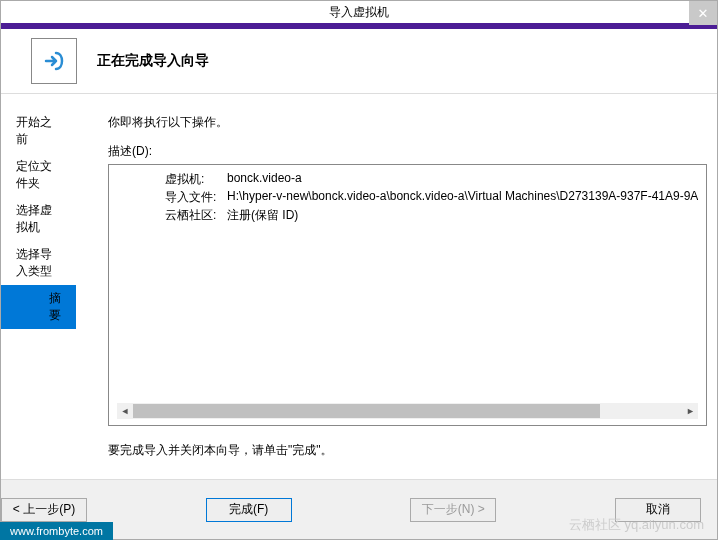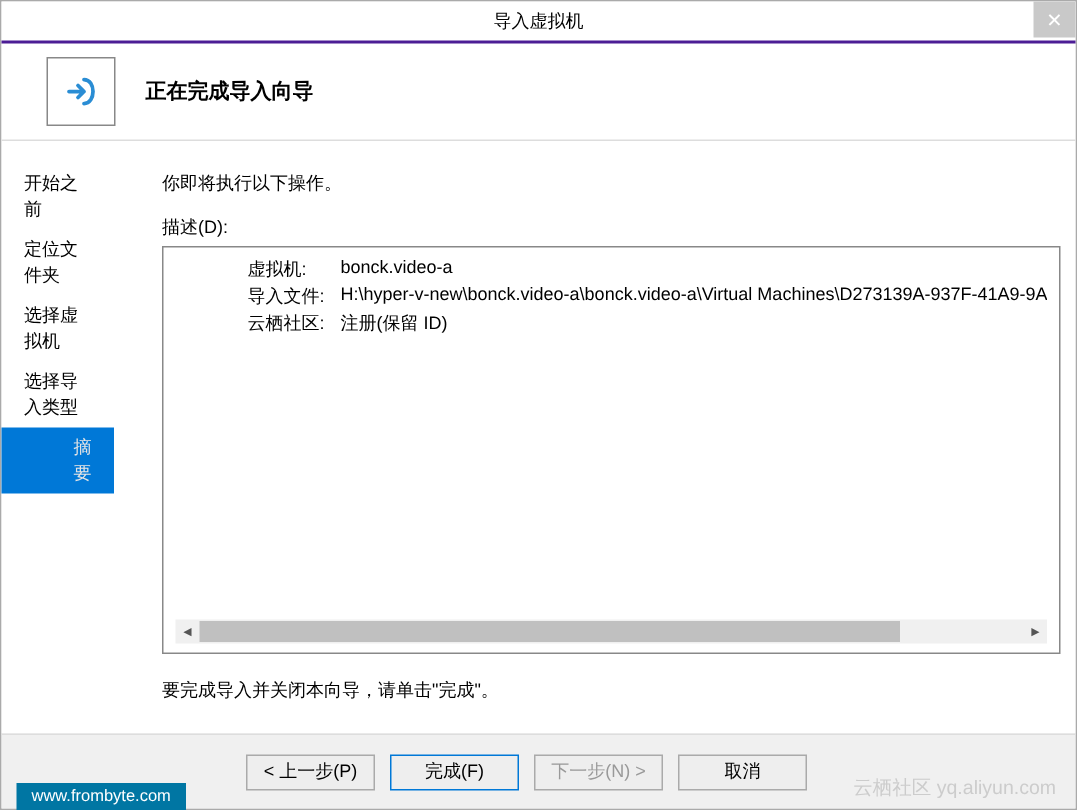--- a/index.html
+++ b/index.html
@@ -1,45 +1,45 @@
 <!DOCTYPE html>
 <html><head>
   <meta charset="utf-8">
   <style>
     * { box-sizing: border-box; margin: 0; padding: 0; }
     body { font-family: "Microsoft YaHei", "Segoe UI", sans-serif; font-size: 12px; color: #000; background: #fff; width: 718px; height: 540px; position: relative; }
     .window { width: 718px; height: 540px; background: #f0f0f0; border: 1px solid #aaa; display: flex; flex-direction: column; }
-    .titlebar { height: 28px; background: #fff; display: flex; align-items: center; justify-content: center; position: relative; border-bottom: 2px solid #4c1d95; }
+    .titlebar { height: 28px; background: #fff; display: flex; align-items: center; justify-content: center; position: relative; border-bottom: 6px solid #4c1d95; }
     .titlebar-text { font-size: 12px; }
     .close-btn { position: absolute; right: 0; top: 0; width: 28px; height: 24px; background: #c9c9c9; color: #fff; display: flex; align-items: center; justify-content: center; font-size: 13px; cursor: pointer; }
     .header { height: 65px; background: #fff; display: flex; align-items: center; padding-left: 30px; border-bottom: 1px solid #ddd; gap: 20px; }
     .header-icon { width: 46px; height: 46px; border: 1px solid #888; background: #fff; display: flex; align-items: center; justify-content: center; }
     .header-icon svg { width: 30px; height: 24px; }
     .header-title { font-size: 14px; font-weight: bold; }
     .body { flex: 1; display: flex; background: #fff; gap: 14px; }
     .sidebar { width: 170px; padding: 15px 0; }
     .sidebar-item { padding: 5px 15px; font-size: 12px; cursor: pointer; }
-    .sidebar-item.selected { background: #0078d7; color: #e5e5e5; padding-left: 48px; }
+    .sidebar-item.selected { background: #0078d7; color: #000000; padding-left: 48px; }
     .main { flex: 1; padding: 20px 18px 10px 18px; display: flex; flex-direction: column; }
     .intro { margin-bottom: 12px; }
     .desc-label { margin-bottom: 4px; }
     .textbox { flex: 1; border: 1px solid #888; background: #fff; padding: 6px 8px; overflow: hidden; position: relative; display: flex; flex-direction: column; }
     .textbox-content { flex: 1; font-size: 12px; white-space: nowrap; overflow: hidden; }
     .row { display: flex; gap: 8px; margin-bottom: 1px; margin-left: 48px; }
     .row-label { min-width: 54px; }
     .scrollbar-h { height: 16px; background: #f0f0f0; display: flex; align-items: center; margin-top: 4px; }
     .scroll-arrow { width: 16px; height: 16px; display: flex; align-items: center; justify-content: center; font-size: 9px; color: #555; cursor: pointer; }
     .scroll-track { flex: 1; height: 16px; position: relative; }
     .scroll-thumb { position: absolute; left: 0; top: 1px; width: 85%; height: 14px; background: #c0c0c0; }
     .footnote { margin-top: 16px; margin-bottom: 10px; }
-    .footer { height: 50px; background: #f0f0f0; border-top: 1px solid #ddd; display: flex; align-items: center; justify-content: center; gap: 10px; padding-right: 16px; }
+    .footer { height: 60px; background: #f0f0f0; border-top: 1px solid #ddd; display: flex; align-items: center; justify-content: space-between; gap: 10px; padding-right: 16px; }
     .btn { min-width: 86px; height: 24px; padding: 0 10px; background: #eee; border: 1px solid #aaa; font-size: 12px; cursor: pointer; }
     .btn:disabled { color: #999; cursor: default; }
     .btn.primary { border: 1px solid #0078d7; }
-    .watermark { position: absolute; bottom: 0; left: 11px; background: #0076a3; color: #fff; font-size: 11px; padding: 3px 10px; }
+    .watermark { position: absolute; bottom: 0; left: 0; background: #0076a3; color: #fff; font-size: 11px; padding: 3px 10px; }
     .watermark2 { position: absolute; bottom: 6px; right: 14px; color: #ccc; font-size: 13px; pointer-events: none; }
   </style>
 </head>
 <body>
 
 <div class="window">
   <div class="titlebar">
     <span class="titlebar-text">导入虚拟机</span>
     <div class="close-btn">
       <span>✕</span>

